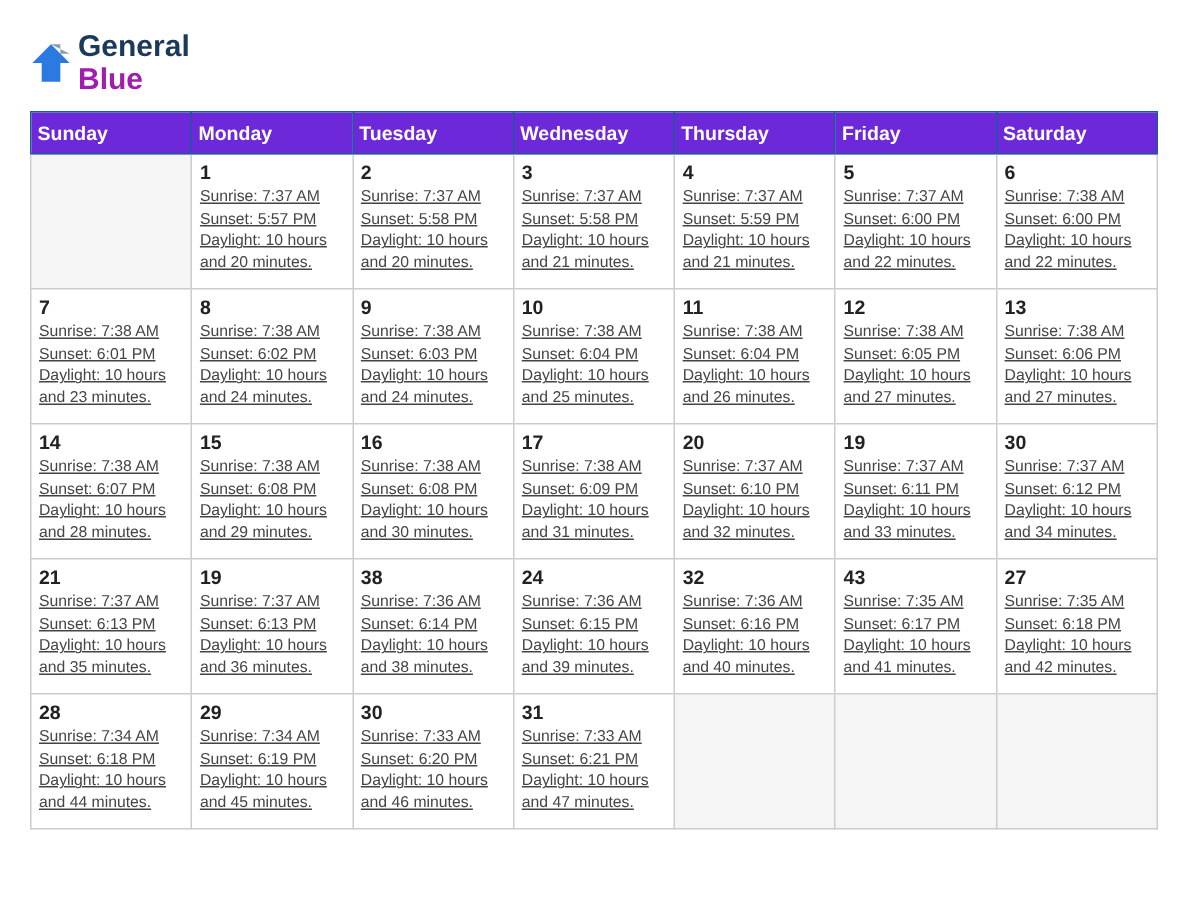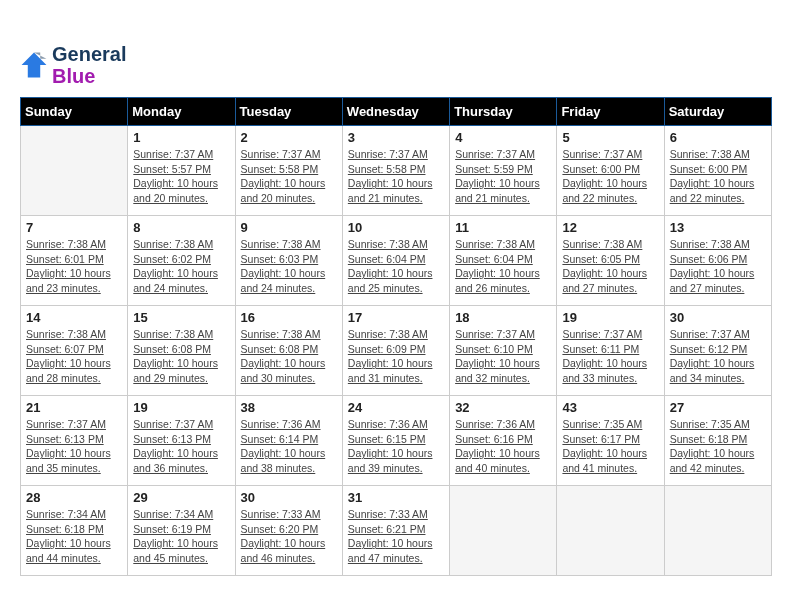--- a/index.html
+++ b/index.html
@@ -8,21 +8,20 @@
       background: #fff;
       width: 792px;
       min-height: 612px;
       padding: 20px;
     }
     .header {
       display: flex;
       justify-content: space-between;
       align-items: flex-start;
       margin-bottom: 10px;
-      margin-top: 23px;
     }
     .logo {
       display: flex;
       flex-direction: column;
       align-items: flex-start;
     }
     .logo-row {
       display: flex;
       align-items: center;
       gap: 4px;
@@ -38,21 +37,21 @@
     .subtitle {
       font-size: 16px;
       color: #555;
     }
     .calendar {
       width: 100%;
       border-collapse: collapse;
       font-size: 11px;
     }
     .calendar thead tr th {
-      background: #000000;
+      background: #6d28d9;
       color: #fff;
       padding: 6px 4px;
       text-align: left;
       font-size: 13px;
       font-weight: bold;
       border: 1px solid #1a5a9a;
     }
     .calendar tbody tr td {
       border: 1px solid #ccc;
       vertical-align: top;
@@ -188,21 +187,21 @@
         </td>
         <td>
           <span class="day-num">16</span>
           <div class="day-info">Sunrise: 7:38 AM<br>Sunset: 6:08 PM<br>Daylight: 10 hours<br>and 30 minutes.</div>
         </td>
         <td>
           <span class="day-num">17</span>
           <div class="day-info">Sunrise: 7:38 AM<br>Sunset: 6:09 PM<br>Daylight: 10 hours<br>and 31 minutes.</div>
         </td>
         <td>
-          <span class="day-num">18</span>
+          <span class="day-num">20</span>
           <div class="day-info">Sunrise: 7:37 AM<br>Sunset: 6:10 PM<br>Daylight: 10 hours<br>and 32 minutes.</div>
         </td>
         <td>
           <span class="day-num">19</span>
           <div class="day-info">Sunrise: 7:37 AM<br>Sunset: 6:11 PM<br>Daylight: 10 hours<br>and 33 minutes.</div>
         </td>
         <td>
           <span class="day-num">30</span>
           <div class="day-info">Sunrise: 7:37 AM<br>Sunset: 6:12 PM<br>Daylight: 10 hours<br>and 34 minutes.</div>
         </td>

